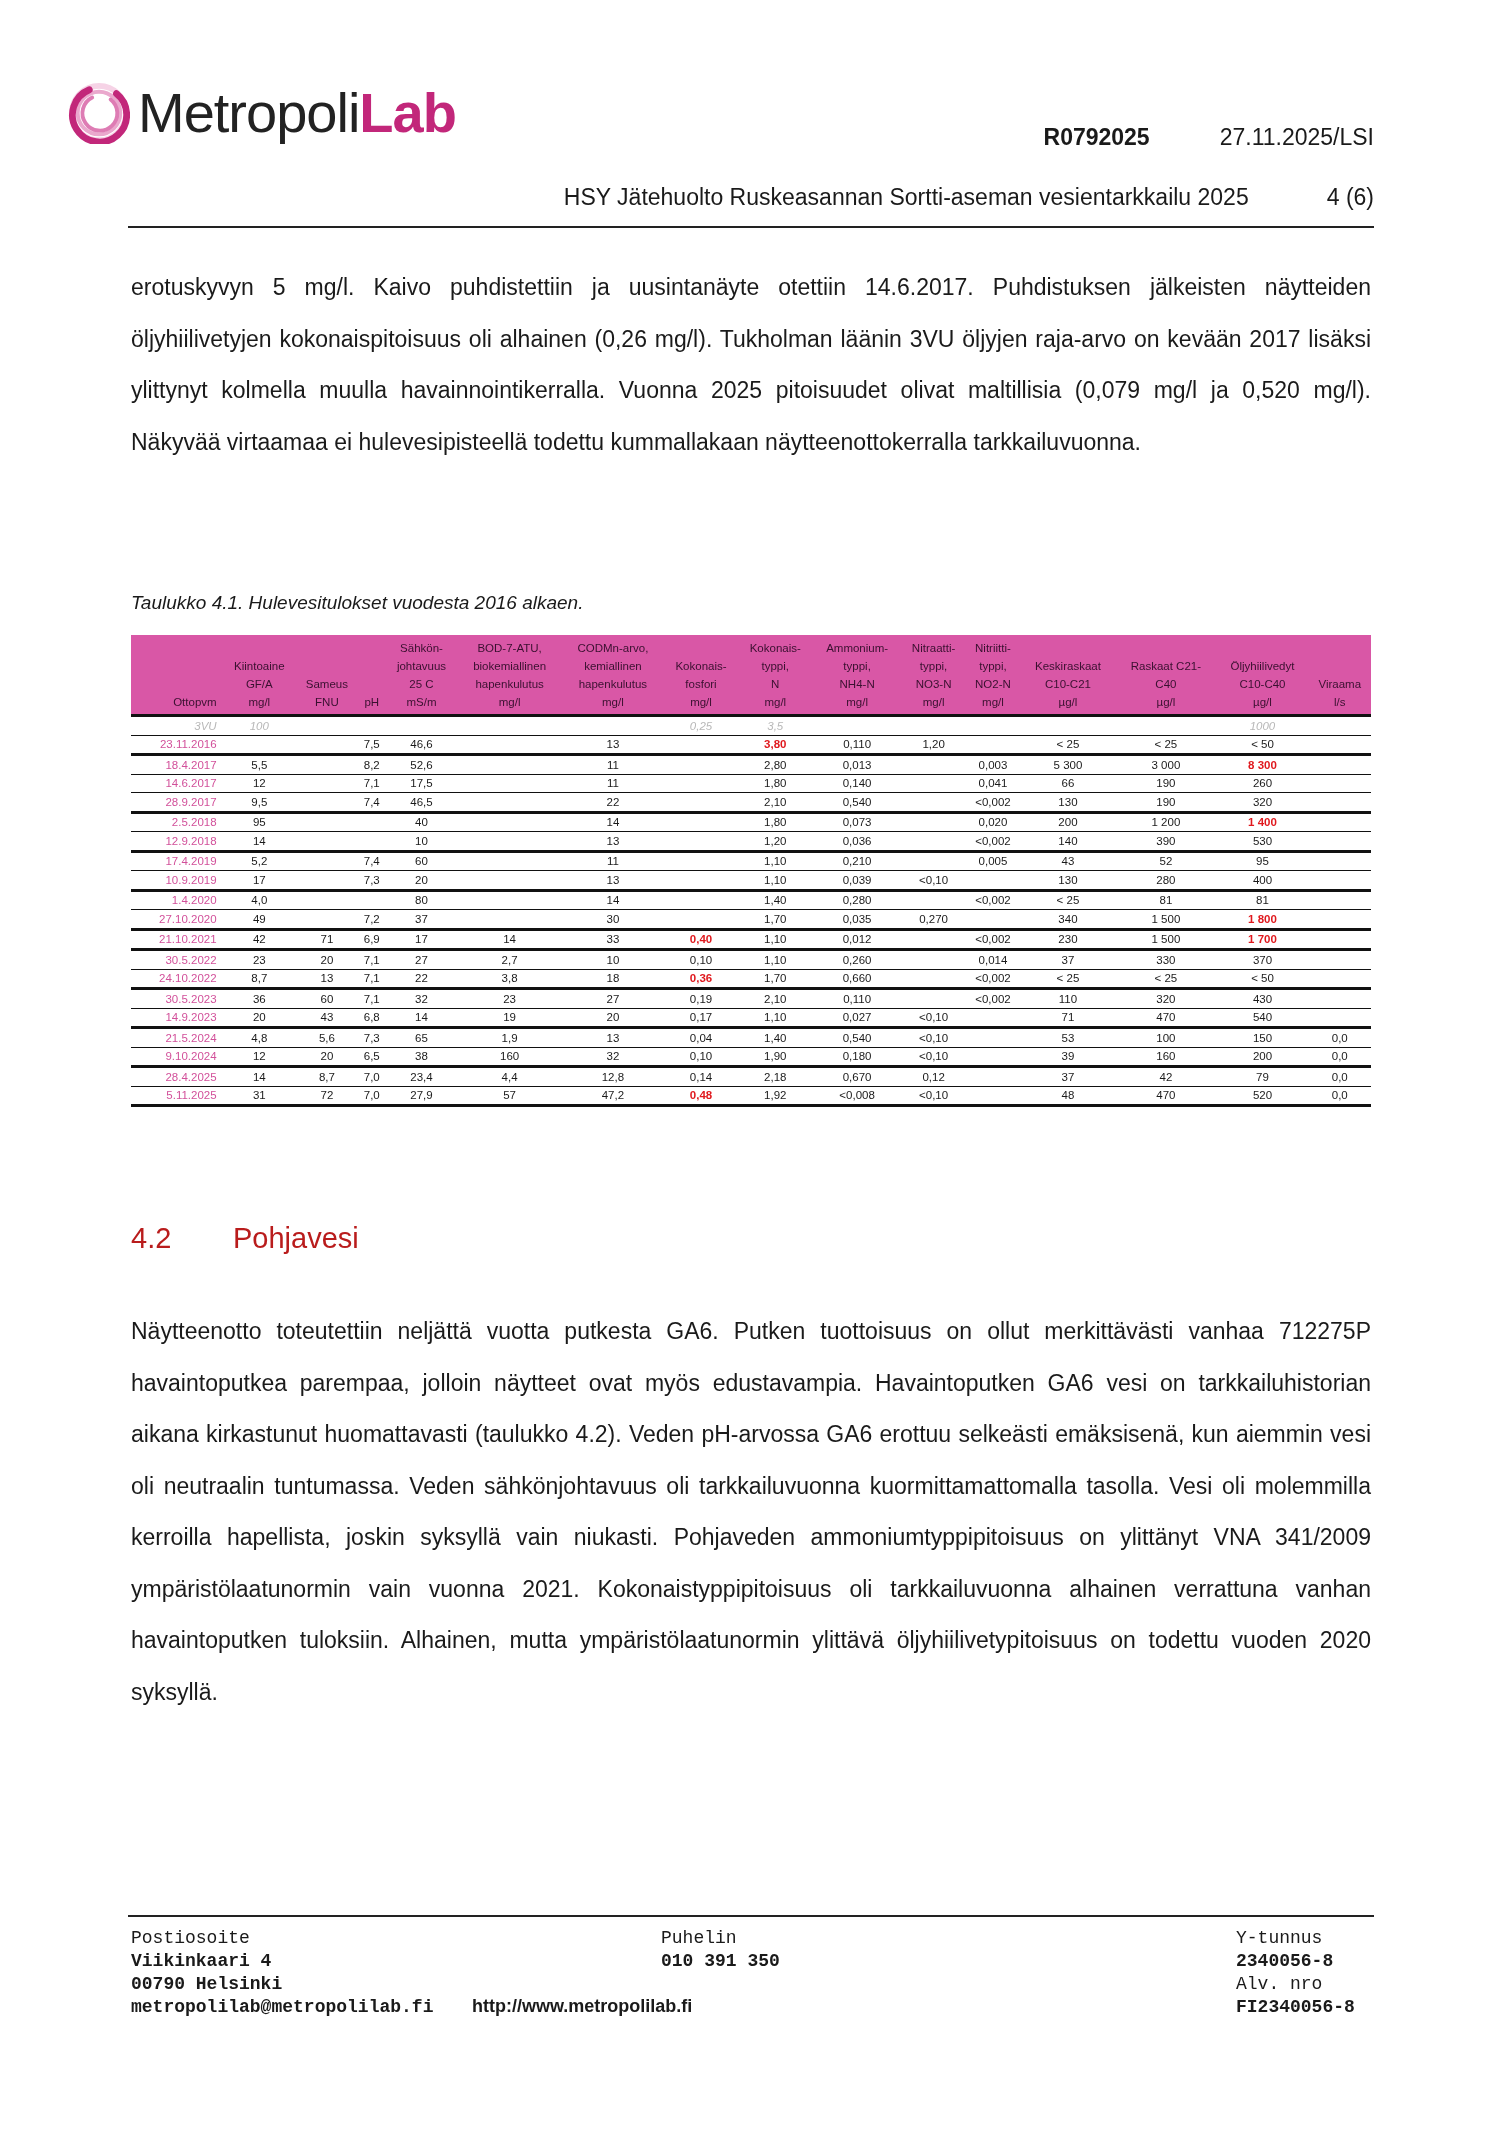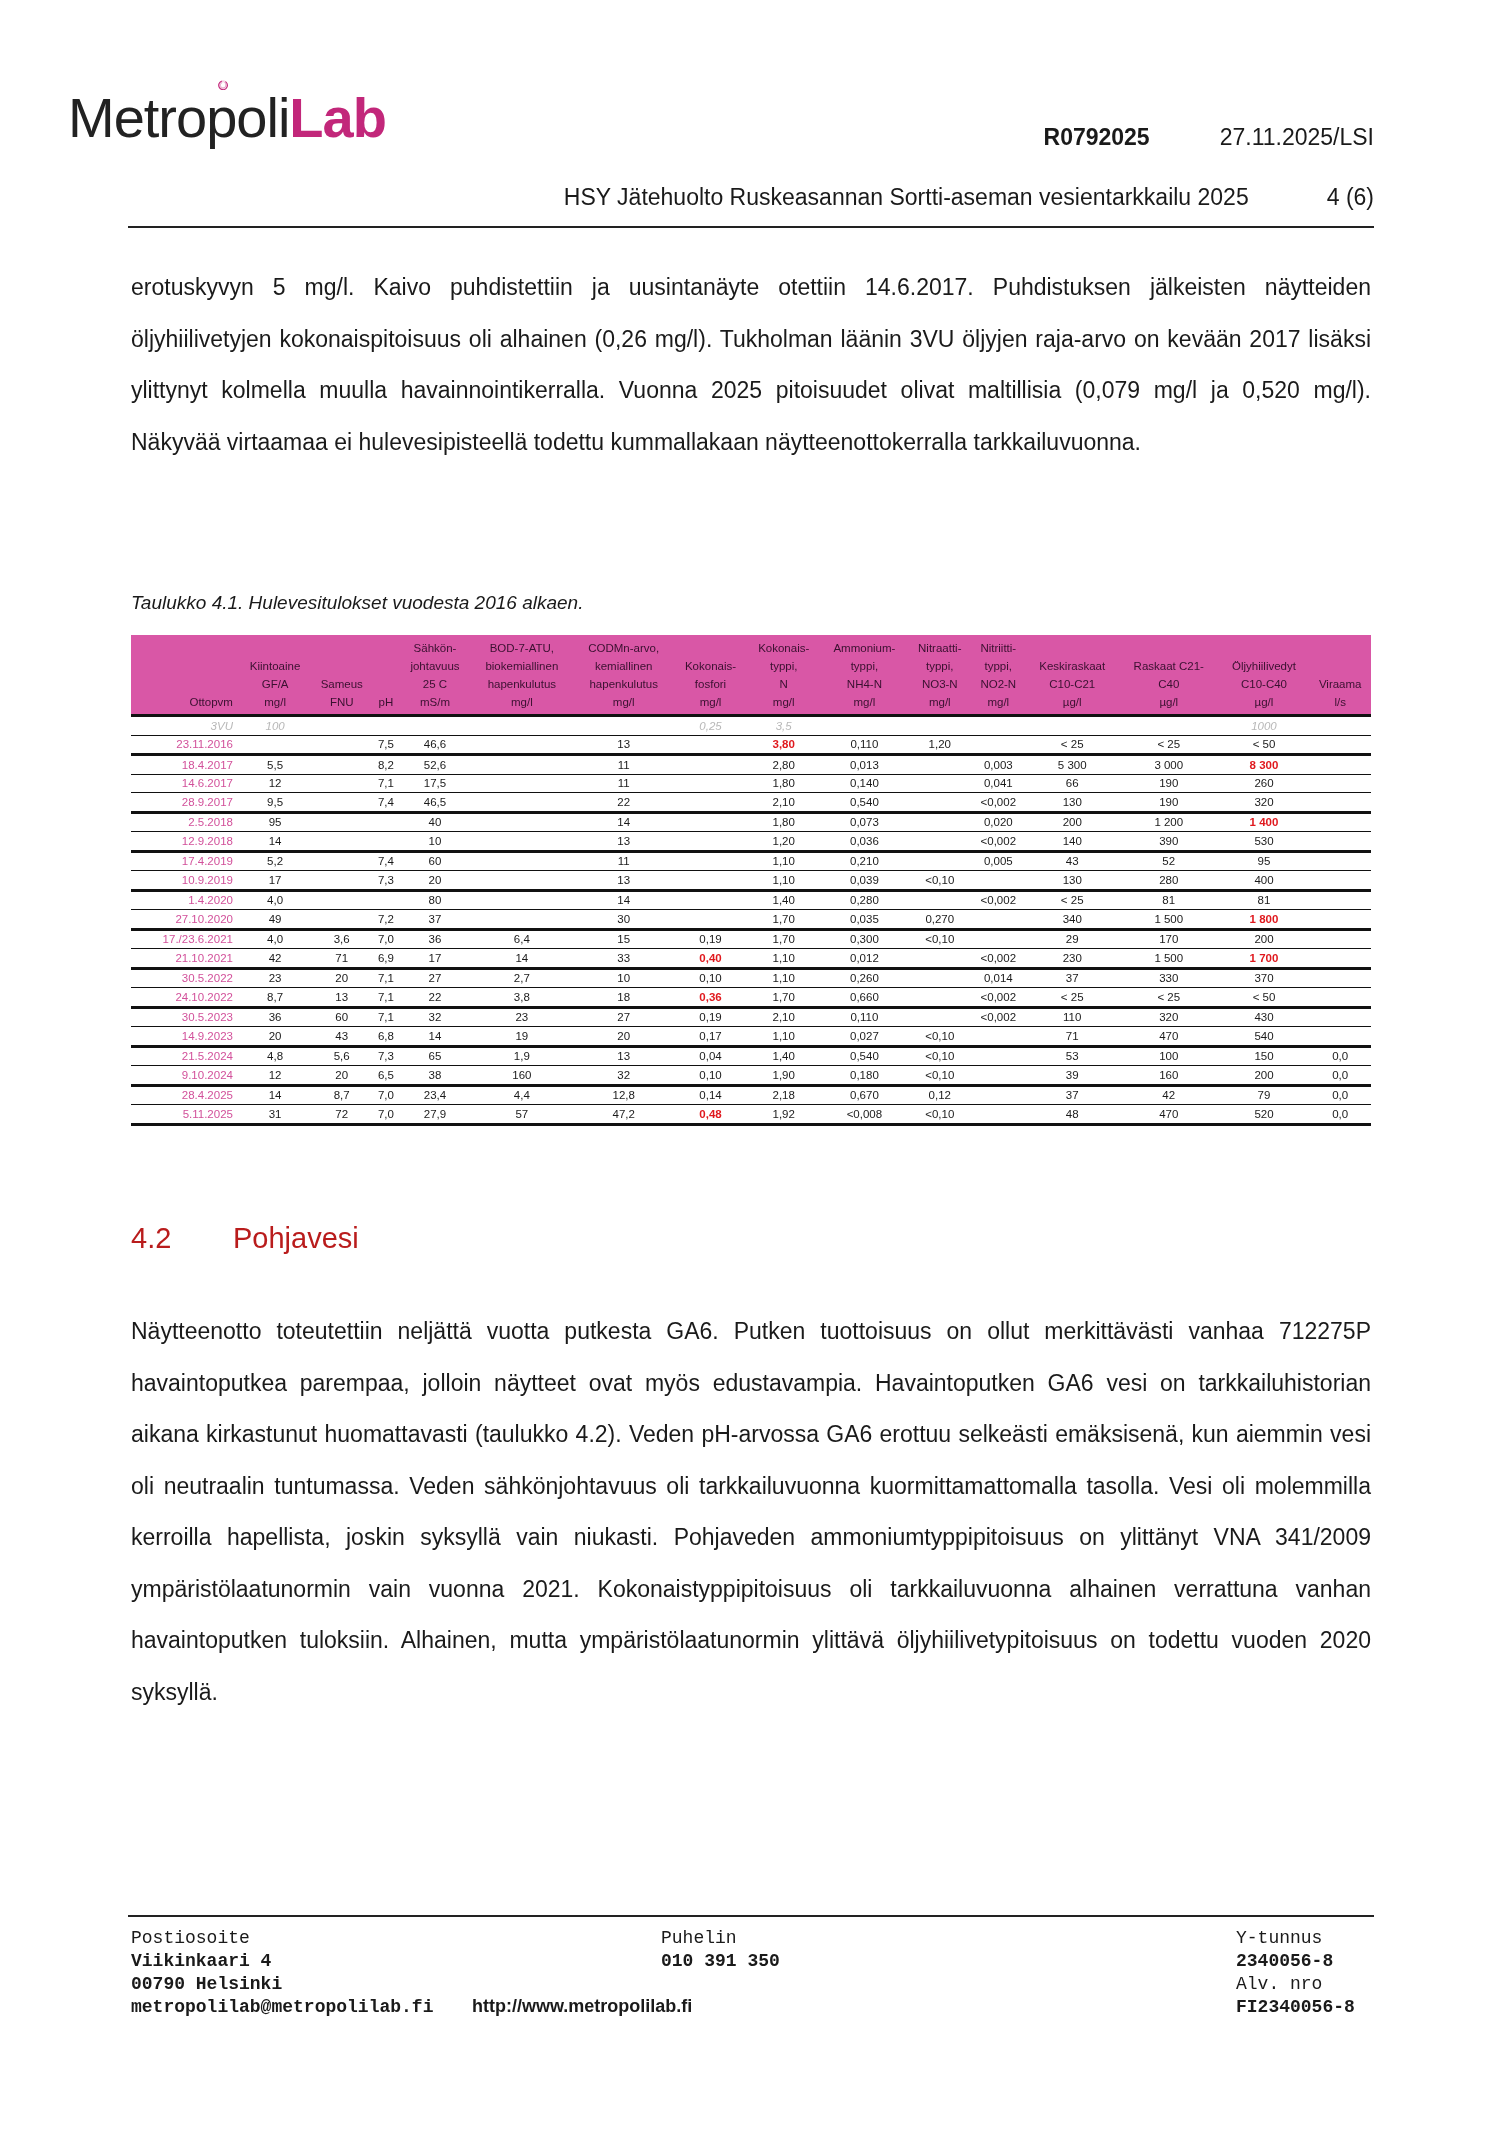--- a/index.html
+++ b/index.html
@@ -1,17 +1,17 @@
 <!DOCTYPE html>
 <html><head>
 <meta charset="utf-8">
 <style>
   html, body { margin: 0; padding: 0; background: #ffffff; }
   body { width: 1502px; height: 2140px; position: relative; font-family: "Liberation Sans", "DejaVu Sans", sans-serif; color: #1a1a1a; overflow: hidden; }
-  .logo { position: absolute; left: 68px; top: 80px; height: 66px; display: flex; align-items: center; flex-direction: column; }
+  .logo { position: absolute; left: 68px; top: 80px; height: 66px; display: flex; align-items: center; }
   .logo-mark { width: 62px; height: 62px; margin-right: 8px; }
   .logo-text { font-size: 56px; letter-spacing: -1px; color: #222; line-height: 1; }
   .logo-text .lab { color: #c2277a; font-weight: bold; }
   .hdr-line1 { position: absolute; top: 124px; right: 128px; font-size: 23px; display: flex; gap: 70px; }
   .hdr-line1 .ref { font-weight: bold; }
   .hdr-line2 { position: absolute; top: 160px; right: 128px; font-size: 23px; display: flex; gap: 78px; margin-top: 24px; }
   .hdr-rule { position: absolute; left: 128px; right: 128px; top: 226px; height: 2px; background: #222; }
   .para { position: absolute; left: 131px; width: 1240px; font-size: 23px; line-height: 51.5px; text-align: justify; color: #1a1a1a; }
   .para1 { top: 262px; }
   .caption { position: absolute; left: 131px; top: 592px; font-size: 19px; font-style: italic; }
@@ -340,38 +340,20 @@
         <td></td>
         <td>1,70</td>
         <td>0,035</td>
         <td>0,270</td>
         <td></td>
         <td>340</td>
         <td>1 500</td>
         <td class="exceed">1 800</td>
         <td></td>
       </tr>
-      <tr>
-        <td class="date">17./23.6.2021</td>
-        <td>4,0</td>
-        <td>3,6</td>
-        <td>7,0</td>
-        <td>36</td>
-        <td>6,4</td>
-        <td>15</td>
-        <td>0,19</td>
-        <td>1,70</td>
-        <td>0,300</td>
-        <td>&lt;0,10</td>
-        <td></td>
-        <td>29</td>
-        <td>170</td>
-        <td>200</td>
-        <td></td>
-      </tr>
       <tr class="thick">
         <td class="date">21.10.2021</td>
         <td>42</td>
         <td>71</td>
         <td>6,9</td>
         <td>17</td>
         <td>14</td>
         <td>33</td>
         <td class="exceed">0,40</td>
         <td>1,10</td>

